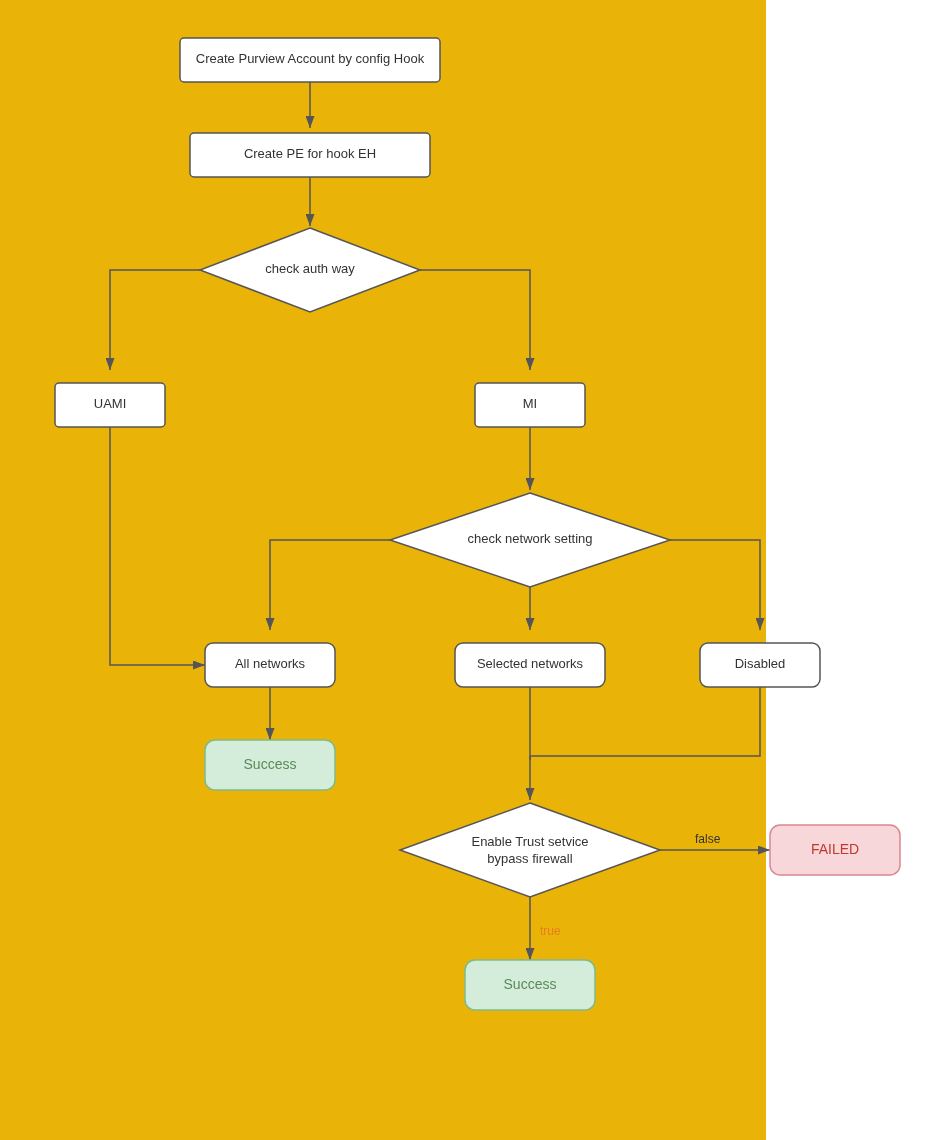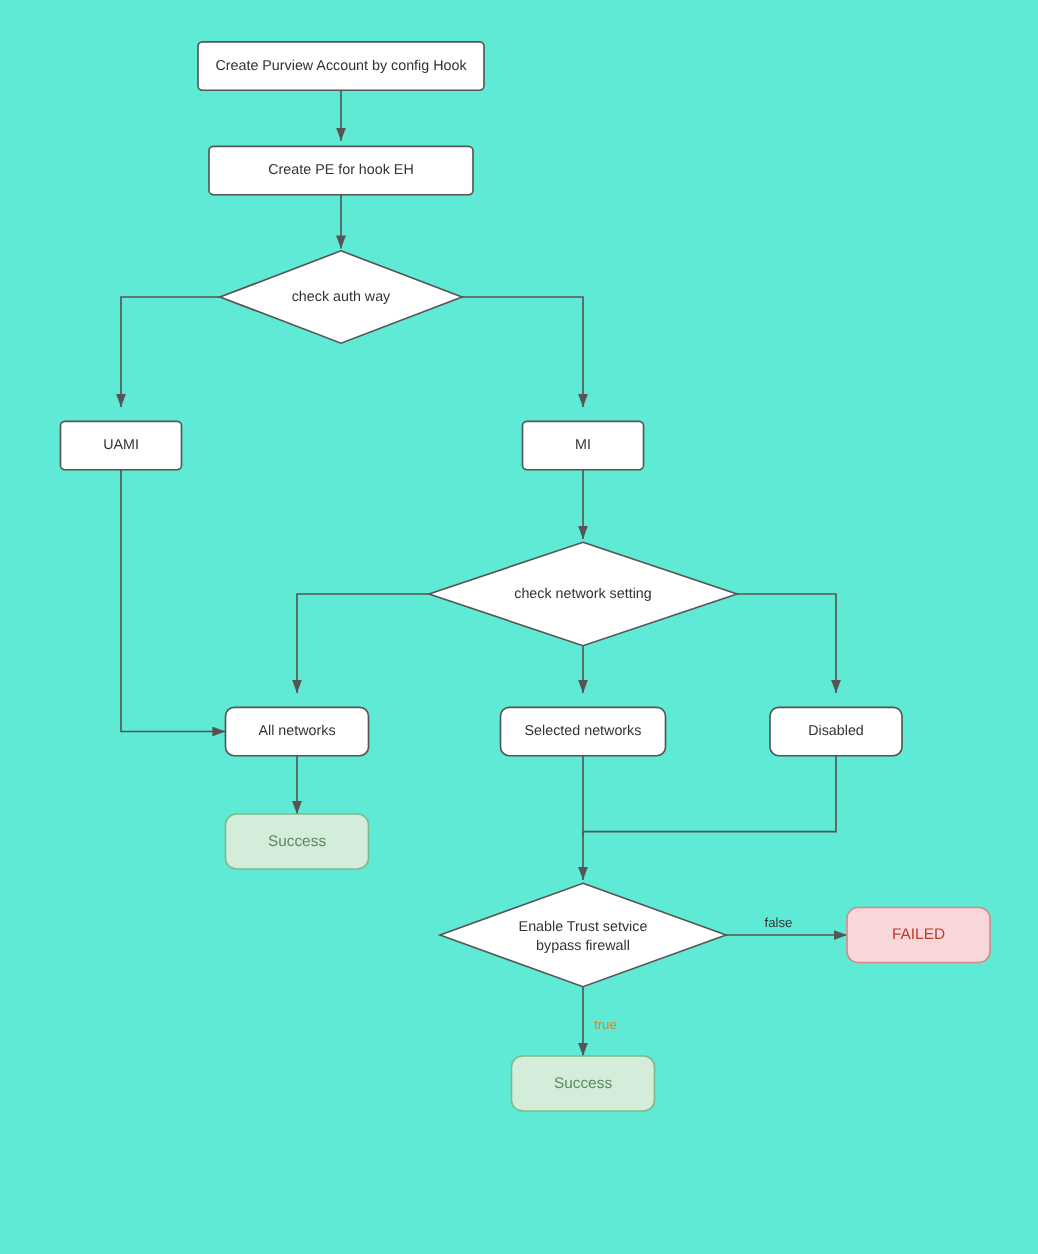--- a/index.html
+++ b/index.html
@@ -7,23 +7,23 @@
       background: #fff;
       font-family: Arial, sans-serif;
       font-size: 13px;
       color: #333;
       width: 944px;
       min-height: 1140px;
       overflow-x: hidden;
     }
     .canvas {
       position: relative;
-      width: 944px;
+      width: 766px;
       height: 1140px;
-      background: #5eead4;
+      background: #eab308;
     }
     svg.flowchart {
       position: absolute;
       top: 0; left: 0;
       width: 944px;
       height: 1140px;
     }
 
     
     .node-rect {

